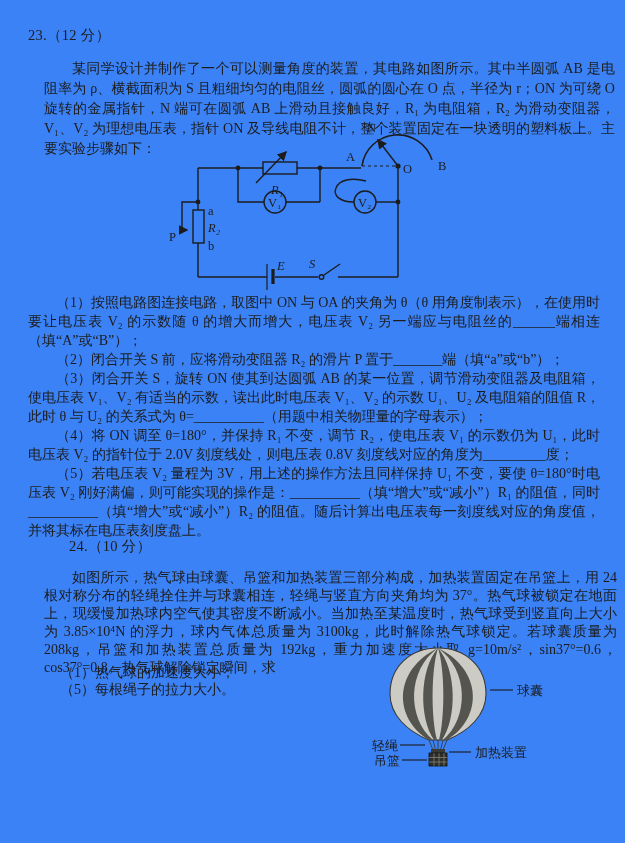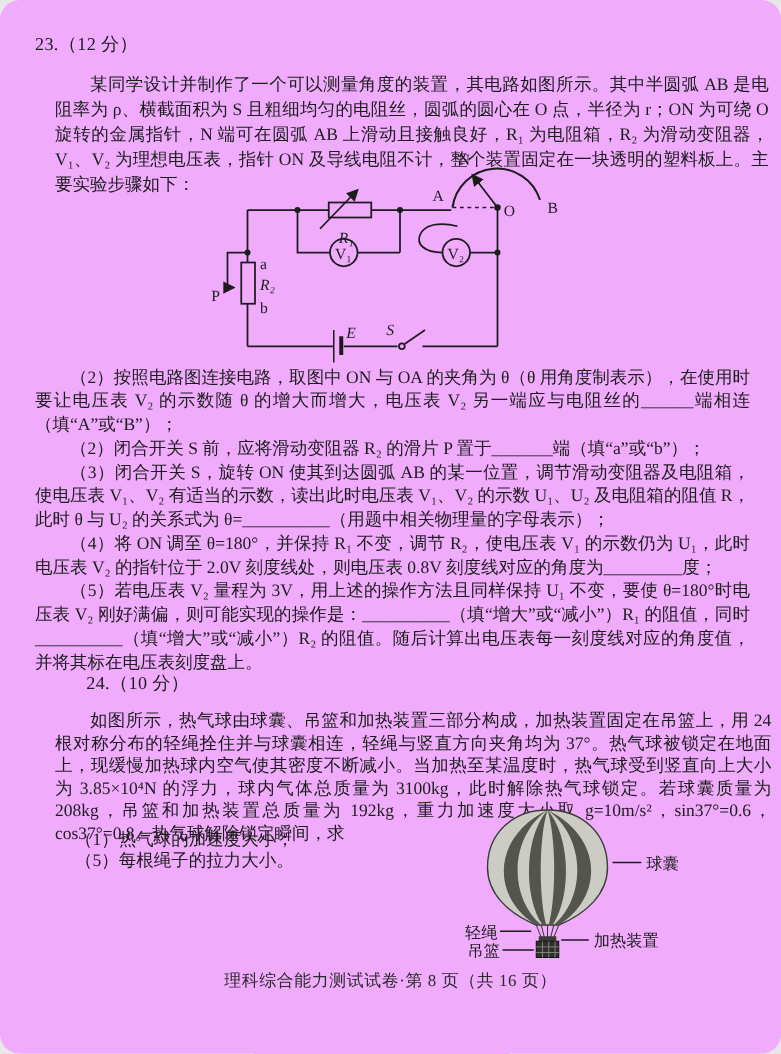--- a/index.html
+++ b/index.html
@@ -1,25 +1,24 @@
 <!DOCTYPE html>
 <html><head>
 <meta charset="utf-8">
 <style>
   html,body{margin:0;padding:0;background:#e8e8e8;}
   .page{
     position:relative;
     width:625px;height:843px;
     margin:0 auto;
-    background:#f0abfc;
+    background:#3b82f6;
     color:#1c1c1c;
     font-family:"Liberation Serif","DejaVu Serif",serif;
     font-size:14px;
     overflow:hidden;
-    border-radius:16px;
   }
   .abs{position:absolute;}
   .qnum{font-size:14.5px;letter-spacing:.3px;}
   .para{
     margin:16px;text-align:justify;text-indent:2em;
     line-height:20px;
   }
   .items p{margin:0;text-align:justify;text-indent:2em;line-height:19px;}
   .q24intro{line-height:18px;}
   .subitem{margin:4px;line-height:17px;}
@@ -107,21 +106,21 @@
     <text class="lbl" x="217" y="14">N</text>
     <text class="lbl" x="58" y="97">a</text>
     <text class="lbl-it" x="58" y="114">R₂</text>
     <text class="lbl" x="58" y="132">b</text>
     <text class="lbl" x="19" y="123">P</text>
     <text class="lbl-it" x="127" y="152">E</text>
     <text class="lbl-it" x="159" y="150">S</text>
   </svg>
 
   <div class="abs items" style="left:28px;top:293px;width:572px;">
-    <p>（2）按照电路图连接电路，取图中 ON 与 OA 的夹角为 θ（θ 用角度制表示），在使用时要让电压表 V₂ 的示数随 θ 的增大而增大，电压表 V₂ 另一端应与电阻丝的______端相连（填“A”或“B”）；</p>
+    <p>（1）按照电路图连接电路，取图中 ON 与 OA 的夹角为 θ（θ 用角度制表示），在使用时要让电压表 V₂ 的示数随 θ 的增大而增大，电压表 V₂ 另一端应与电阻丝的______端相连（填“A”或“B”）；</p>
     <p>（2）闭合开关 S 前，应将滑动变阻器 R₂ 的滑片 P 置于_______端（填“a”或“b”）；</p>
     <p>（3）闭合开关 S，旋转 ON 使其到达圆弧 AB 的某一位置，调节滑动变阻器及电阻箱，使电压表 V₁、V₂ 有适当的示数，读出此时电压表 V₁、V₂ 的示数 U₁、U₂ 及电阻箱的阻值 R，此时 θ 与 U₂ 的关系式为 θ=__________（用题中相关物理量的字母表示）；</p>
     <p>（4）将 ON 调至 θ=180°，并保持 R₁ 不变，调节 R₂，使电压表 V₁ 的示数仍为 U₁，此时电压表 V₂ 的指针位于 2.0V 刻度线处，则电压表 0.8V 刻度线对应的角度为_________度；</p>
     <p>（5）若电压表 V₂ 量程为 3V，用上述的操作方法且同样保持 U₁ 不变，要使 θ=180°时电压表 V₂ 刚好满偏，则可能实现的操作是：__________（填“增大”或“减小”）R₁ 的阻值，同时__________（填“增大”或“减小”）R₂ 的阻值。随后计算出电压表每一刻度线对应的角度值，并将其标在电压表刻度盘上。</p>
   </div>
 
   <div class="abs qnum" style="left:28px;top:537px;margin-left:41px;">24.（10 分）</div>
 
   <p class="abs para q24intro" style="left:28px;top:553px;width:573px;">如图所示，热气球由球囊、吊篮和加热装置三部分构成，加热装置固定在吊篮上，用 24 根对称分布的轻绳拴住并与球囊相连，轻绳与竖直方向夹角均为 37°。热气球被锁定在地面上，现缓慢加热球内空气使其密度不断减小。当加热至某温度时，热气球受到竖直向上大小为 3.85×10⁴N 的浮力，球内气体总质量为 3100kg，此时解除热气球锁定。若球囊质量为 208kg，吊篮和加热装置总质量为 192kg，重力加速度大小取 g=10m/s²，sin37°=0.6，cos37°=0.8。热气球解除锁定瞬间，求</p>
 
@@ -160,15 +159,14 @@
       <path d="M39,116 H64"></path>
       <path d="M86,108 H108"></path>
     </g>
 
     <text class="fig-lbl" x="154" y="51">球囊</text>
     <text class="fig-lbl" x="9" y="106">轻绳</text>
     <text class="fig-lbl" x="11" y="121">吊篮</text>
     <text class="fig-lbl" x="112" y="113">加热装置</text>
   </svg>
 
-  <div class="footer">理科综合能力测试试卷·第 8 页（共 16 页）</div>
 
 </div>
 
 </body></html>

